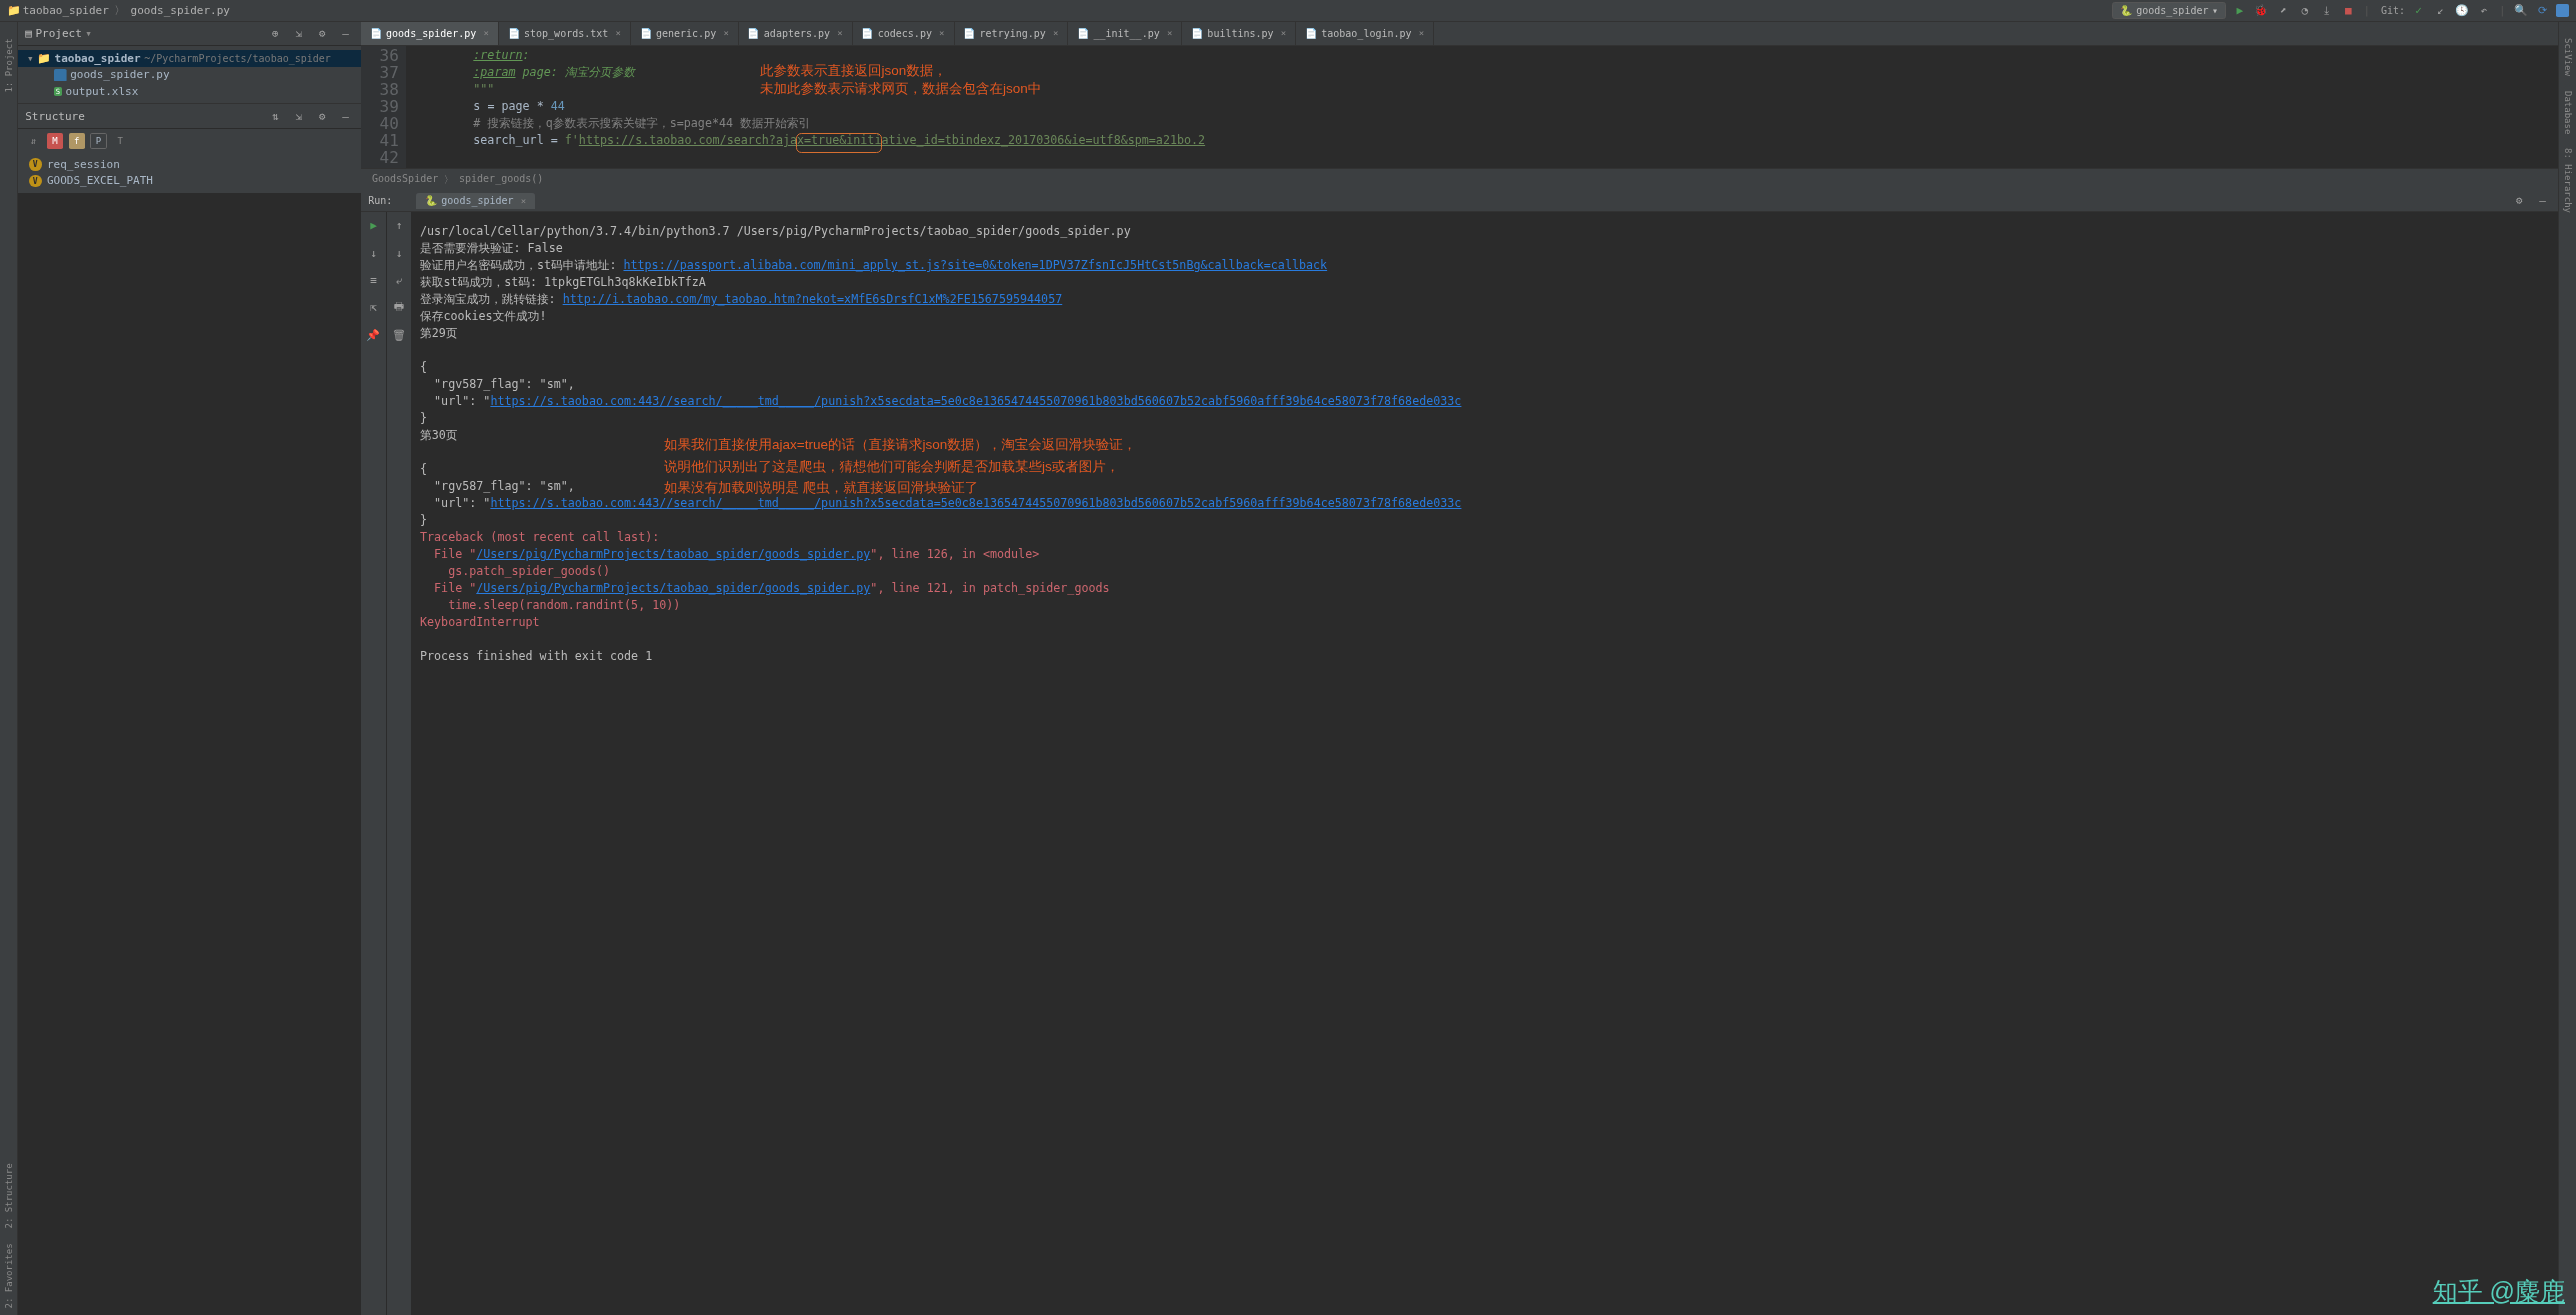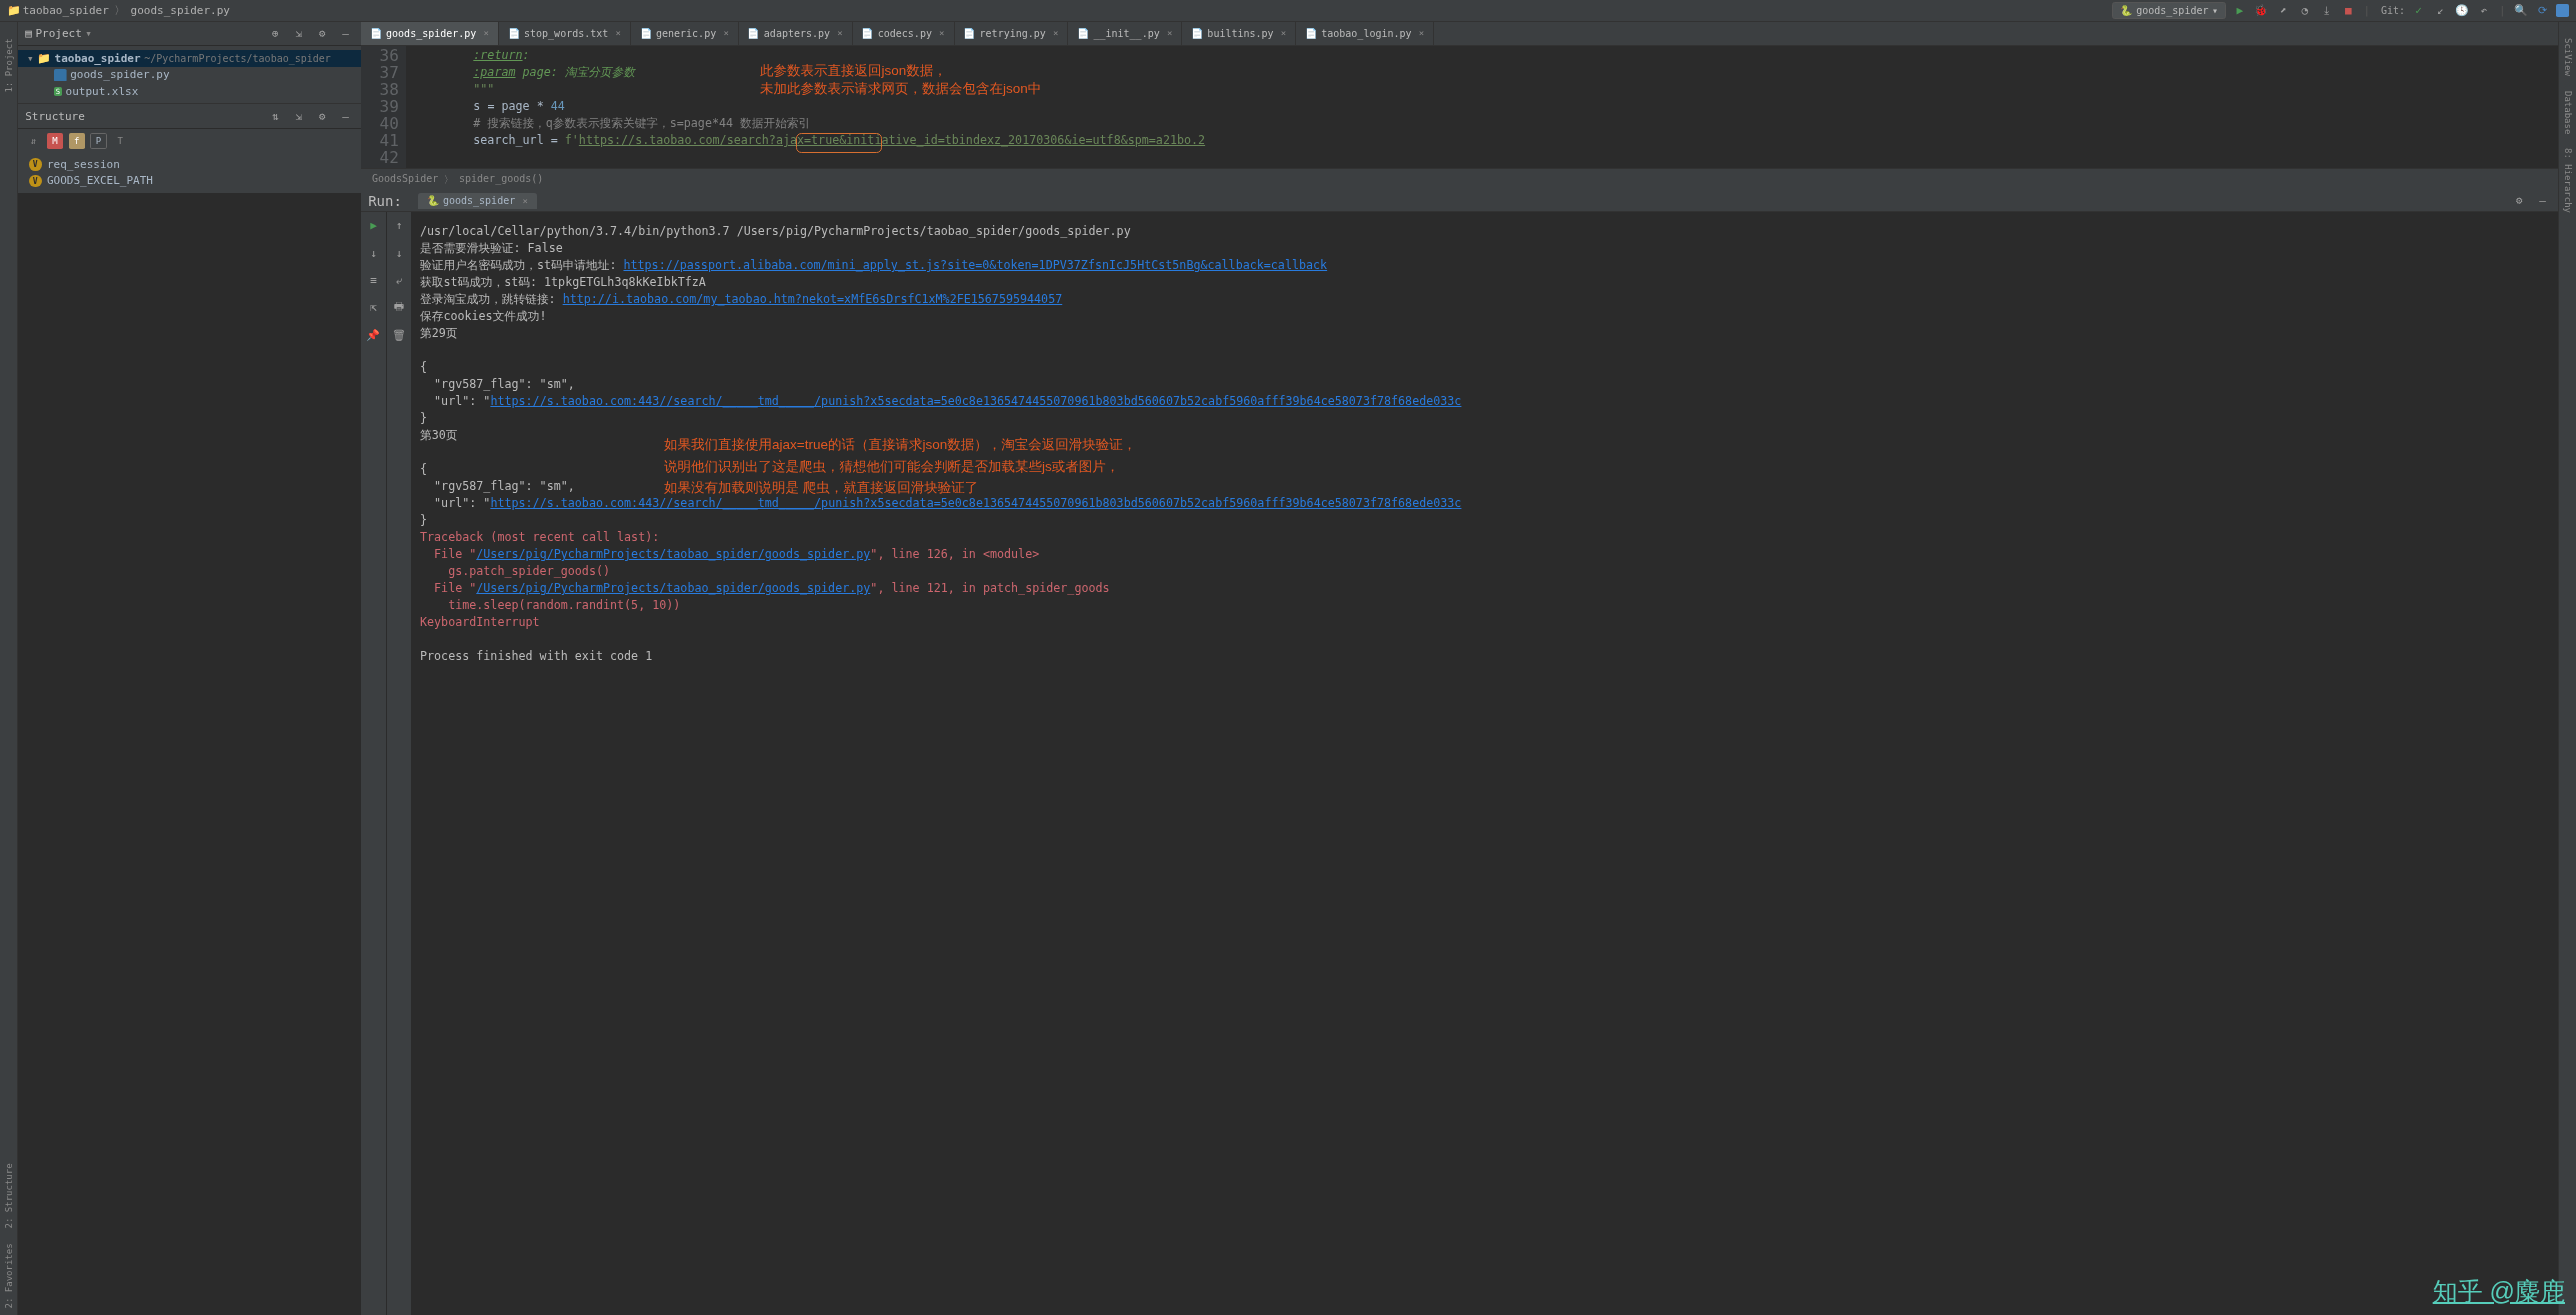--- a/index.html
+++ b/index.html
@@ -93,21 +93,21 @@
 .num { color: #6897bb; }
 
 .annotation-code { position: absolute; color: #e25822; font-size: 13.5px; font-family: "PingFang SC", sans-serif; line-height: 1.4; }
 .highlight-box { position: absolute; border: 1.8px solid #d86f30; border-radius: 5.4px; }
 
 .breadcrumb-bottom { background: #3c3f41; padding: 3.6px 11px; color: #888; font-size: 10px; border-top: 0.9px solid #323232; display: flex; gap: 5.4px; }
 
 .run-panel { flex: 1; display: flex; flex-direction: column; min-height: 0; }
 .run-header { background: #3c3f41; display: flex; align-items: center; padding: 1.8px 7.2px; border-bottom: 0.9px solid #323232; height: 22px; }
 .run-tab { background: #4e5254; padding: 2.7px 9px; border-radius: 2.7px 2.7px 0 0; display: flex; align-items: center; gap: 3.6px; font-size: 10px; }
-.run-label { color: #bbb; margin-right: 16px; font-size: 14px; }
+.run-label { color: #bbb; margin-right: 24px; font-size: 10px; }
 .run-actions { margin-left: auto; display: flex; gap: 7.2px; }
 
 .run-body { flex: 1; display: flex; background: #2b2b2b; min-height: 0; position: relative; }
 .run-output { flex: 1; padding: 11px 9px; color: #bbb; line-height: 17px; font-size: 11.7px; overflow: hidden; position: relative; }
 .run-line { white-space: pre; }
 .link { color: #287bde; text-decoration: underline; }
 .err { color: #cc666e; }
 .err-link { color: #287bde; text-decoration: underline; }
 
 .annotation-run { position: absolute; color: #e25822; font-size: 13.5px; font-family: "PingFang SC", sans-serif; line-height: 1.6; }

